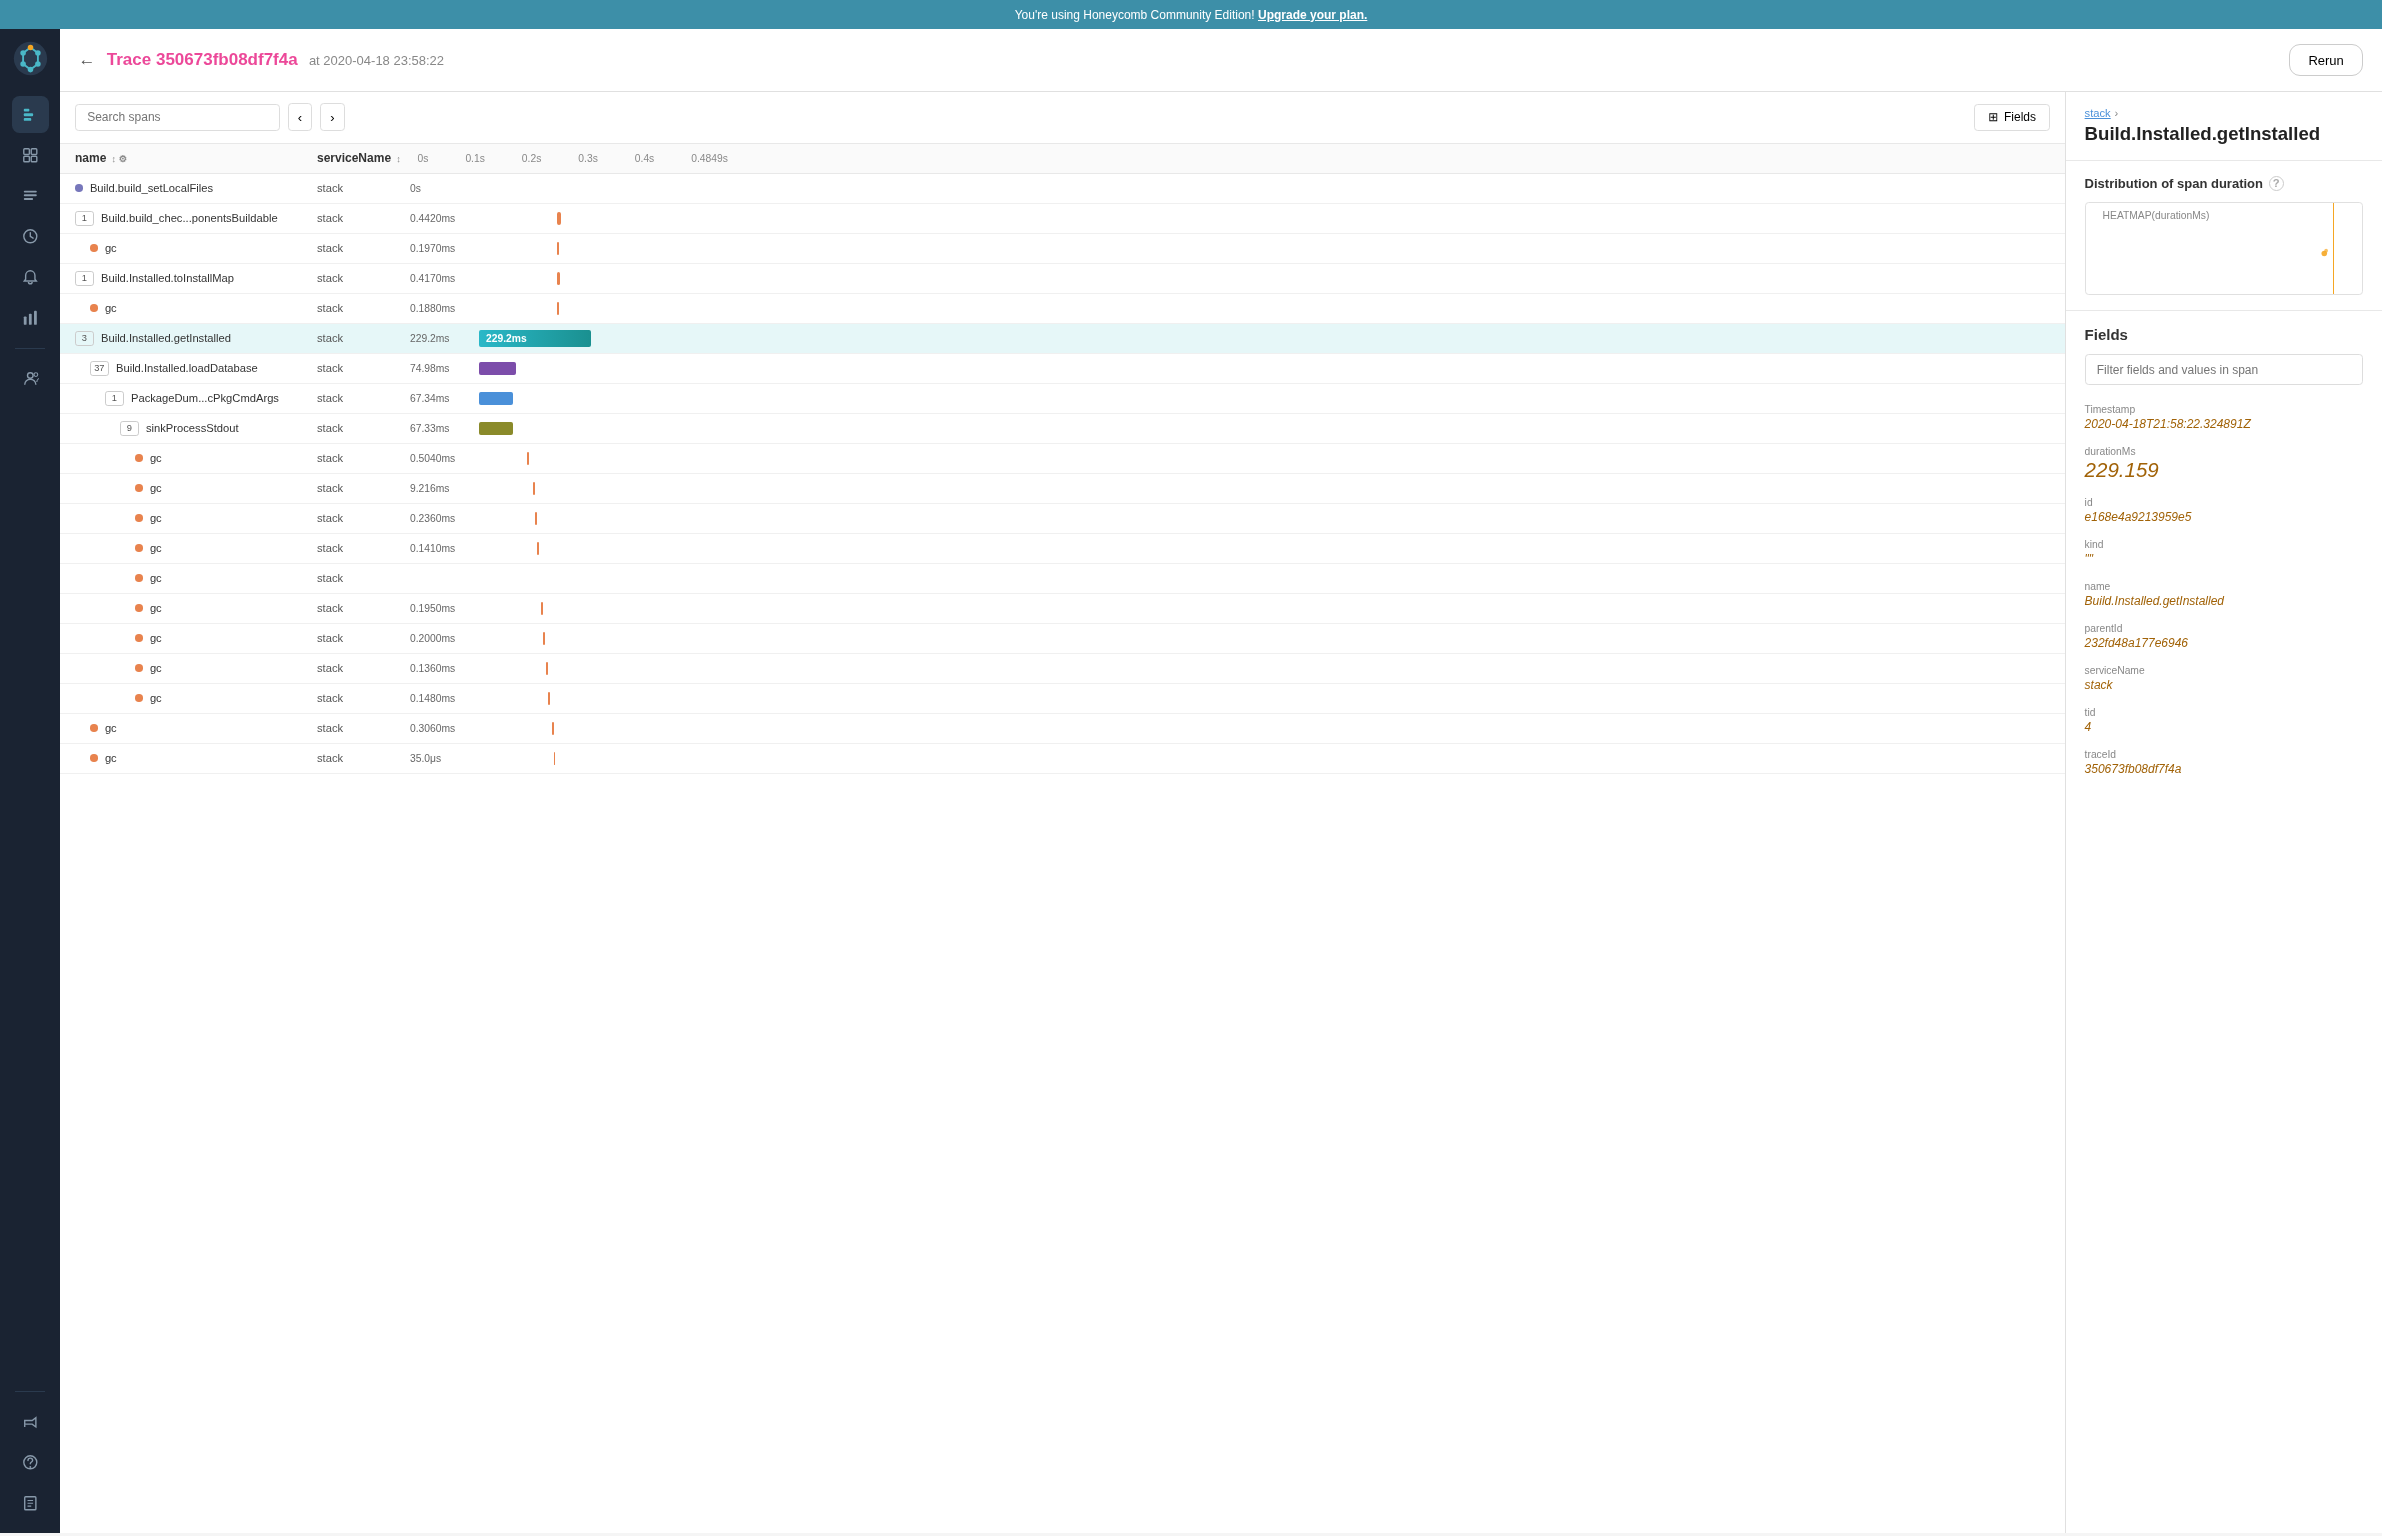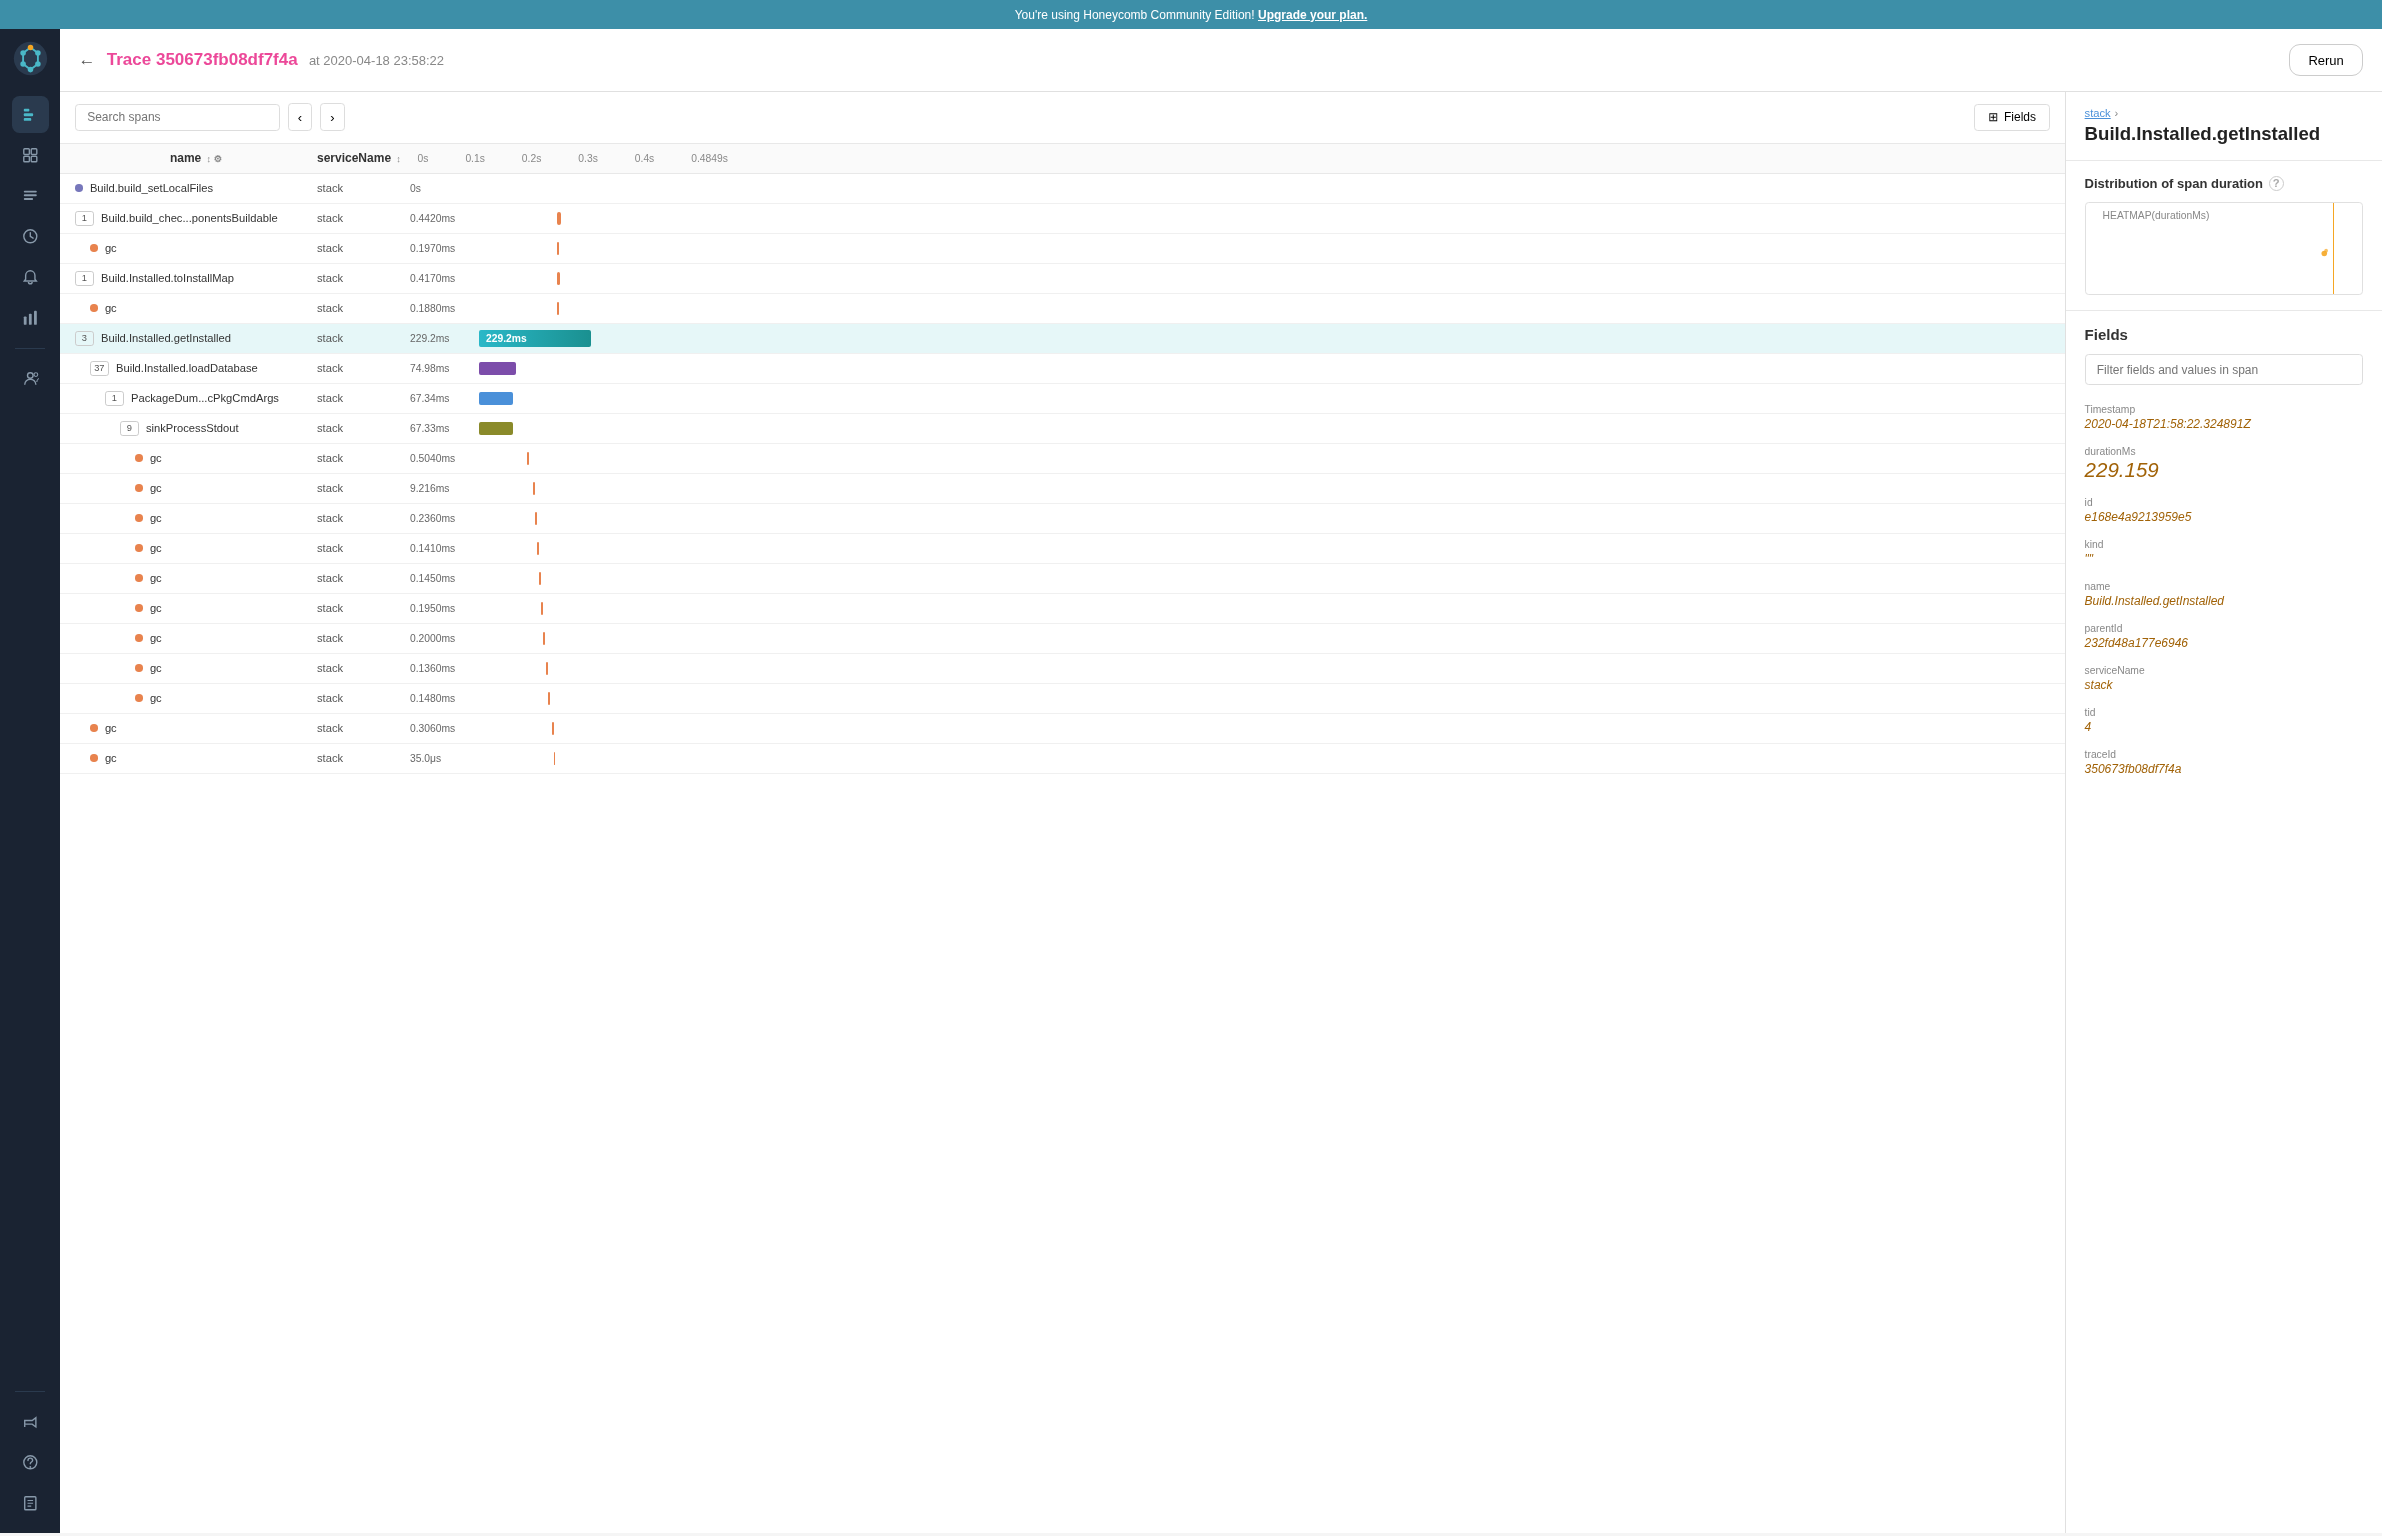--- a/index.html
+++ b/index.html
@@ -160,21 +160,21 @@
     .table-header {
       display: flex;
       align-items: center;
       padding: 7.5px 15px;
       border-bottom: 1.9px solid #e8e8e8;
       background: #fafafa;
       position: sticky;
       top: 0;
       z-index: 5;
     }
-    .col-name { width: 242px; font-weight: 600; font-size: 12px; text-align: center; }
+    .col-name { width: 242px; font-weight: 600; font-size: 12px; }
     .col-service { width: 93px; font-weight: 600; font-size: 12px; }
     .col-timeline { flex: 1; display: flex; gap: 0; }
     .timeline-label { font-size: 10.3px; color: #888; }
 
     .span-row {
       display: flex;
       align-items: center;
       padding: 4.7px 15px;
       border-bottom: 0.9px solid #f0f0f0;
       min-height: 30px;
@@ -661,26 +661,20 @@
                   <div class="span-bar" style="width: 2.8px; margin-left: 58px; background: rgb(232, 131, 78);"></div>
                 </div>
               </div>
             </div>
             <div class="span-row">
               <div class="span-name-cell" style="padding-left: 60px;">
                 <span class="span-dot" style="background: rgb(232, 131, 78);"></span>
                 <span class="span-name">gc</span>
               </div>
               <div class="span-service-cell">stack</div>
-              <div class="span-timeline-cell">
-                <span class="span-duration-text">0.1450ms</span>
-                <div style="position: relative; display: flex; align-items: center;">
-                  <div class="span-bar" style="width: 2.8px; margin-left: 60px; background: rgb(232, 131, 78);"></div>
-                </div>
-              </div>
             </div>
             <div class="span-row">
               <div class="span-name-cell" style="padding-left: 60px;">
                 <span class="span-dot" style="background: rgb(232, 131, 78);"></span>
                 <span class="span-name">gc</span>
               </div>
               <div class="span-service-cell">stack</div>
               <div class="span-timeline-cell">
                 <span class="span-duration-text">0.1950ms</span>
                 <div style="position: relative; display: flex; align-items: center;">

